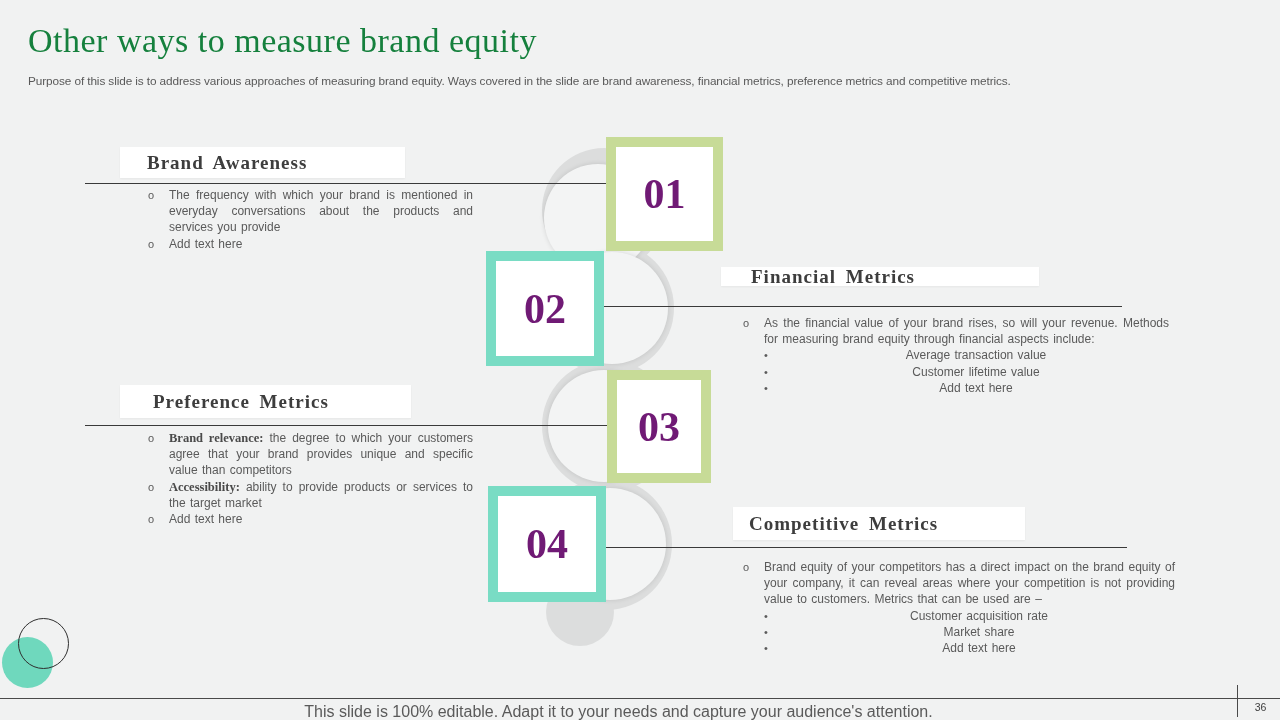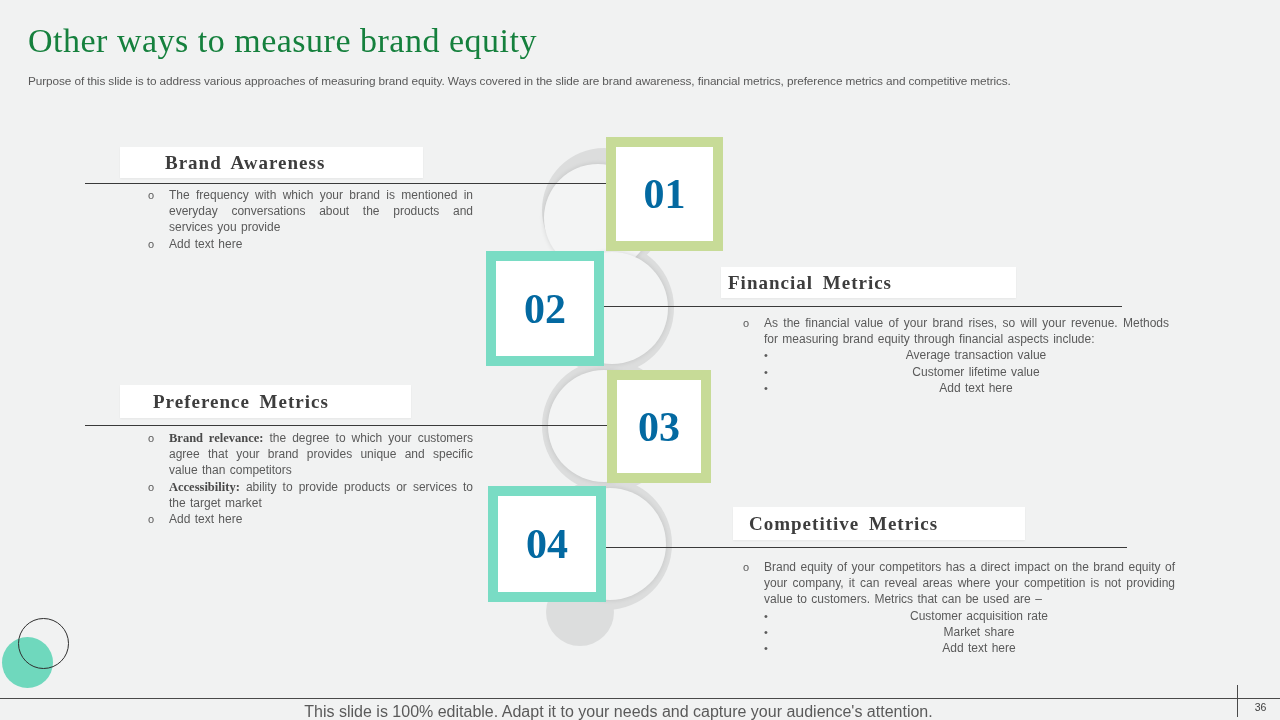--- a/index.html
+++ b/index.html
@@ -32,36 +32,36 @@
   .cline{position:absolute;height:1.4px;background:#3a3a3a;z-index:3;}
   .l1{left:85px;top:183px;width:521px;}
   .l2{left:603px;top:306px;width:519px;}
   .l3{left:85px;top:425px;width:522px;}
   .l4{left:605px;top:547px;width:522px;}
 
   
   .numbox{position:absolute;box-sizing:border-box;background:#fff;z-index:4;
           display:flex;align-items:center;justify-content:center;
           font-family:"Liberation Serif",serif;font-weight:700;
-          font-size:42px;color:#0369a1;}
+          font-size:42px;color:#701a75;}
   .green{border:10px solid #c7db97;}
   .teal{border:10px solid #79dcc4;}
   .b1{left:606px;top:137px;width:117px;height:114px;}
   .b2{left:486px;top:251px;width:118px;height:115px;}
   .b3{left:607px;top:370px;width:104px;height:113px;}
   .b4{left:488px;top:486px;width:118px;height:116px;}
 
   
   .plate{position:absolute;background:#ffffff;z-index:4;
          display:flex;align-items:center;
          font-family:"Liberation Serif",serif;font-weight:700;
          font-size:19px;color:#3d3d3d;letter-spacing:1px;word-spacing:4px;
          box-shadow:0 1px 2px rgba(0,0,0,.05);}
-  .p1{left:120px;top:147px;width:258px;height:31px;padding-left:45px;}
-  .p2{left:721px;top:267px;width:288px;height:31px;padding-left:7px;}
+  .p1{left:120px;top:147px;width:258px;height:31px;padding-left:27px;}
+  .p2{left:721px;top:267px;width:288px;height:19px;padding-left:30px;}
   .p3{left:120px;top:385px;width:258px;height:33px;padding-left:33px;}
   .p4{left:733px;top:507px;width:276px;height:33px;padding-left:16px;}
 
   
   .btxt{position:absolute;z-index:4;font-size:12px;line-height:16.2px;
         color:#5a5a5a;word-spacing:1px;}
   .t1{left:148px;top:187px;width:325px;}
   .t2{left:743px;top:315px;width:426px;}
   .t3{left:148px;top:430px;width:325px;}
   .t4{left:743px;top:559px;width:432px;}

